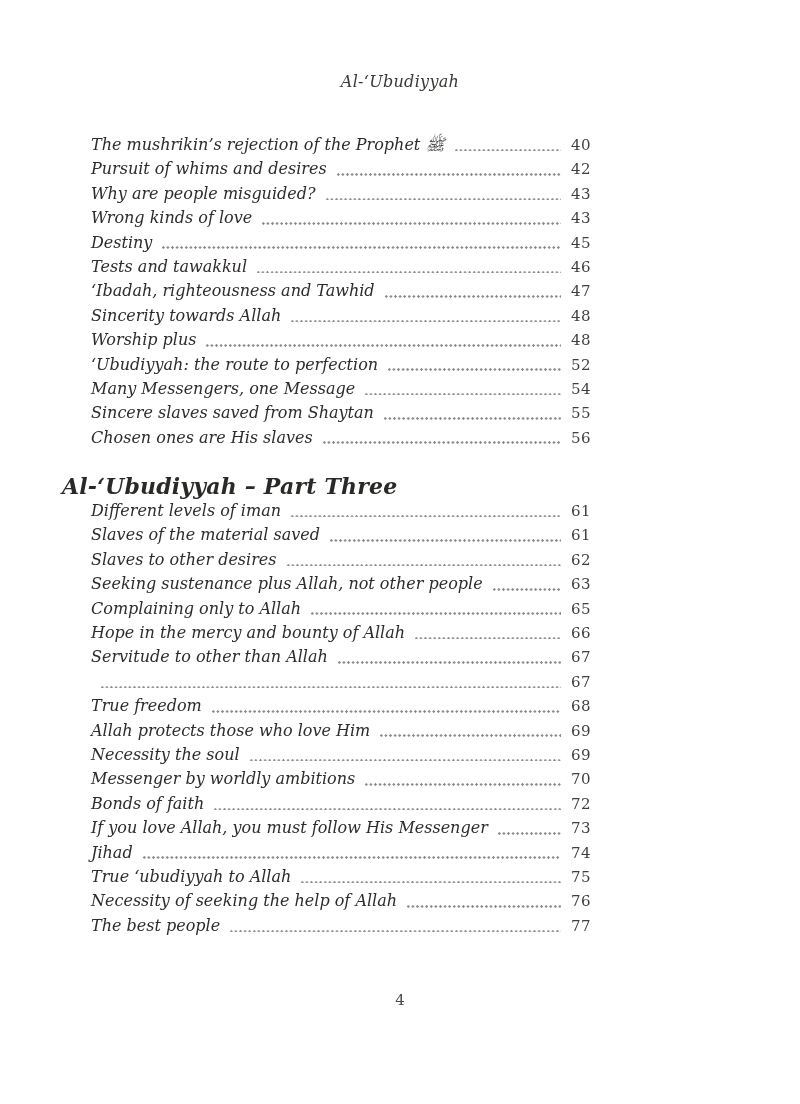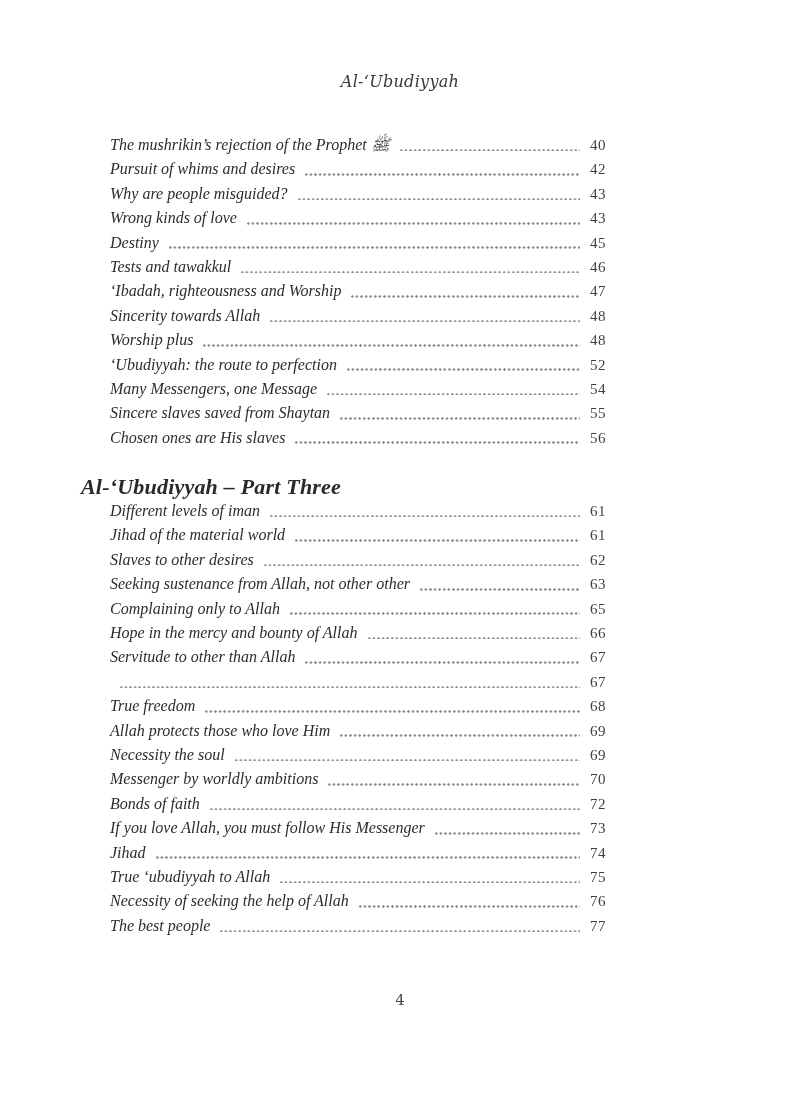--- a/index.html
+++ b/index.html
@@ -20,23 +20,22 @@
     margin-top: 72px;
     text-align: center;
     font-style: italic;
     font-size: 16px;
     line-height: 20px;
     color: #3b3937;
     letter-spacing: 0.3px;
   }
   .toc {
     display: block;
-    margin: 41px 0 0 81px;
+    margin: 41px 0 0 62px;
     width: 537px;
-    font-family: Liberation Serif, serif;
   }
   .toc-section {
     display: block;
   }
   .section-heading {
     margin: 24px 0 0 0;
     font-size: 22px;
     line-height: 25px;
     font-weight: bold;
     font-style: italic;
@@ -116,21 +115,21 @@
           <span class="entry-title">Destiny</span>
           <span class="leader"></span>
           <span class="entry-page">45</span>
         </div>
         <div class="toc-row">
           <span class="entry-title">Tests and tawakkul</span>
           <span class="leader"></span>
           <span class="entry-page">46</span>
         </div>
         <div class="toc-row">
-          <span class="entry-title">‘Ibadah, righteousness and Worship</span>
+          <span class="entry-title">‘Ibadah, righteousness and Tawhid</span>
           <span class="leader"></span>
           <span class="entry-page">47</span>
         </div>
         <div class="toc-row">
           <span class="entry-title">Sincerity towards Allah</span>
           <span class="leader"></span>
           <span class="entry-page">48</span>
         </div>
         <div class="toc-row">
           <span class="entry-title">Worship plus</span>
@@ -159,31 +158,31 @@
         </div>
       </section>
       <section class="toc-section">
         <h2 class="section-heading">Al-‘Ubudiyyah – Part Three</h2>
         <div class="toc-row">
           <span class="entry-title">Different levels of iman</span>
           <span class="leader"></span>
           <span class="entry-page">61</span>
         </div>
         <div class="toc-row">
-          <span class="entry-title">Jihad of the material world</span>
+          <span class="entry-title">Slaves of the material saved</span>
           <span class="leader"></span>
           <span class="entry-page">61</span>
         </div>
         <div class="toc-row">
           <span class="entry-title">Slaves to other desires</span>
           <span class="leader"></span>
           <span class="entry-page">62</span>
         </div>
         <div class="toc-row">
-          <span class="entry-title">Seeking sustenance from Allah, not other other</span>
+          <span class="entry-title">Seeking sustenance plus Allah, not other people</span>
           <span class="leader"></span>
           <span class="entry-page">63</span>
         </div>
         <div class="toc-row">
           <span class="entry-title">Complaining only to Allah</span>
           <span class="leader"></span>
           <span class="entry-page">65</span>
         </div>
         <div class="toc-row">
           <span class="entry-title">Hope in the mercy and bounty of Allah</span>

